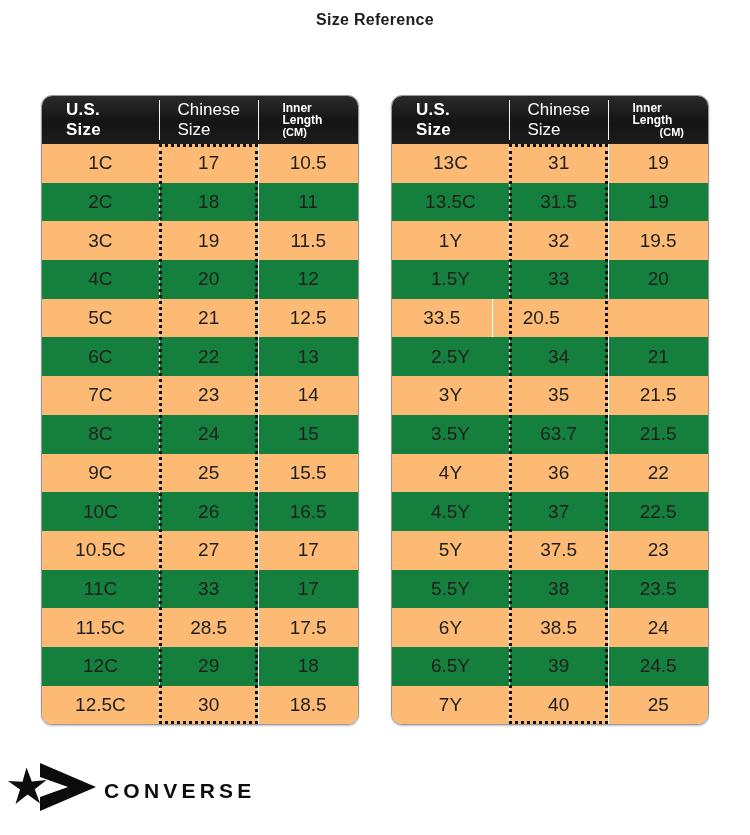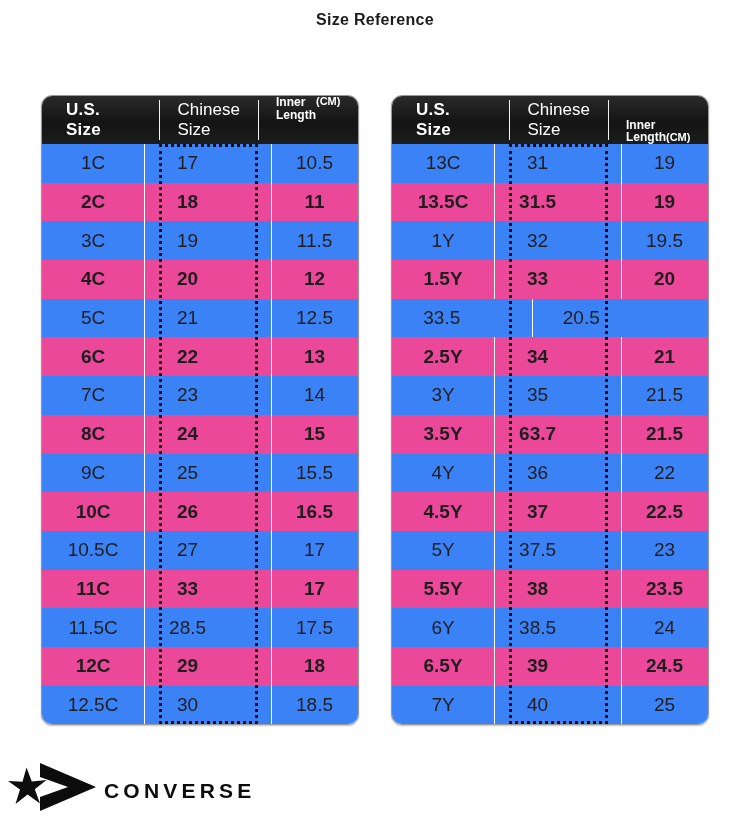--- a/index.html
+++ b/index.html
@@ -81,56 +81,57 @@
     width: 31.5%;
     justify-content: center;
     font-size: 17px;
     font-weight: normal;
   }
   .hcell.c-in {
     width: 31.5%;
     font-size: 12px;
     font-weight: bold;
     line-height: 1.05;
+    flex-direction: column;
     justify-content: center;
     align-items: flex-start;
   }
   .size-table.align-right .hcell.c-in {
     align-items: flex-end;
   }
   .hcell.c-in .l2 { font-size: 11px; }
 
   
   .t-row {
     display: flex;
     height: 38.7px;
   }
-  .t-row.odd  { background: #3b82f6; }
-  .t-row.even { background: #ec4899; font-weight: bold; }
+  .t-row.odd  { background: #fdba74; }
+  .t-row.even { background: #15803d; }
   .t-row .cell {
     display: flex;
     align-items: center;
     justify-content: center;
     font-size: 19px;
     color: #1e1e1e;
     box-sizing: border-box;
     position: relative;
   }
   .t-row .cell + .cell::before {
     content: "";
     position: absolute;
     left: 0;
     top: 0;
     bottom: 0;
     width: 1px;
     background: #ffffff;
   }
   .cell.c-us { width: 37%; }
   .cell.c-cn { width: 31.5%; }
-  .cell.c-in { width: 31.5%; margin-left: 40px; }
+  .cell.c-in { width: 31.5%; }
 
   
   .dotted-box {
     position: absolute;
     top: 48px;
     left: 37%;
     width: 31.5%;
     bottom: 0;
     border: 3px dotted #101010;
     box-sizing: border-box;

